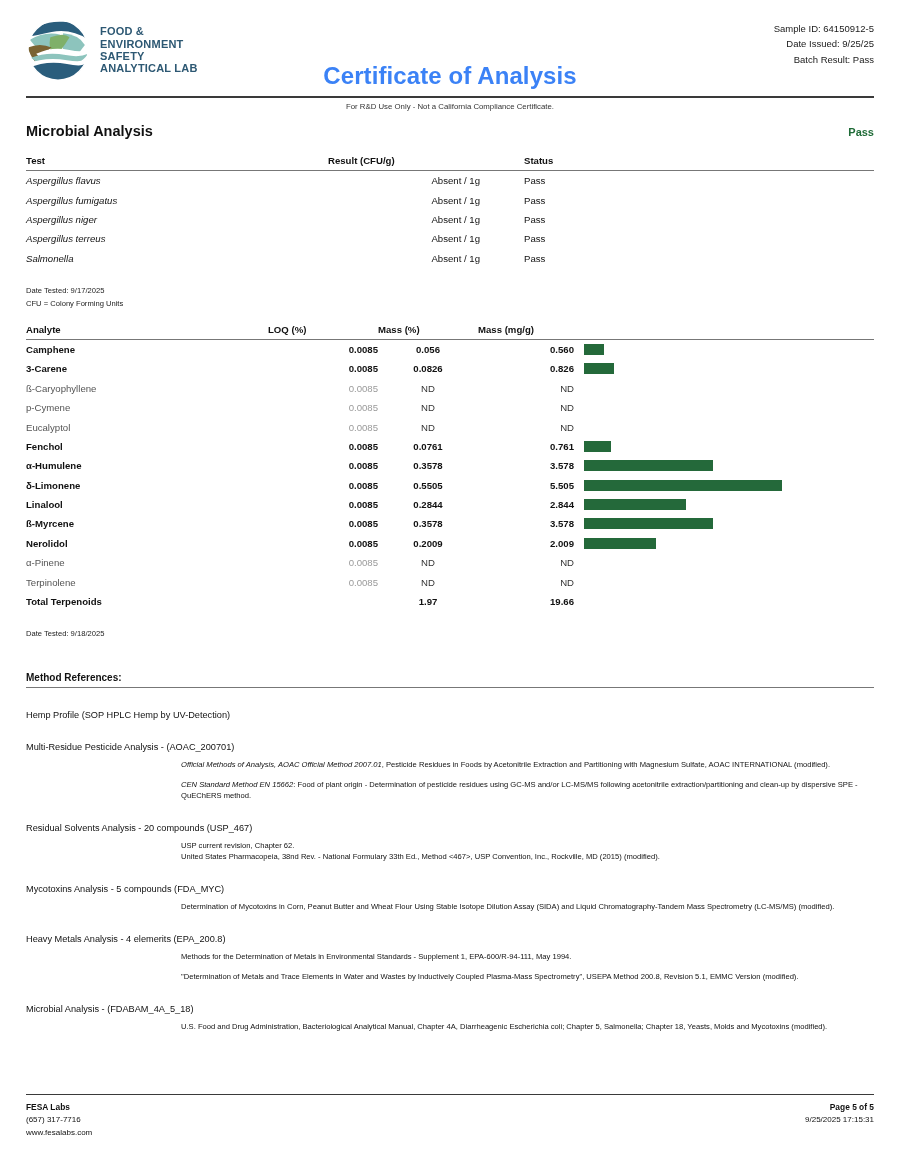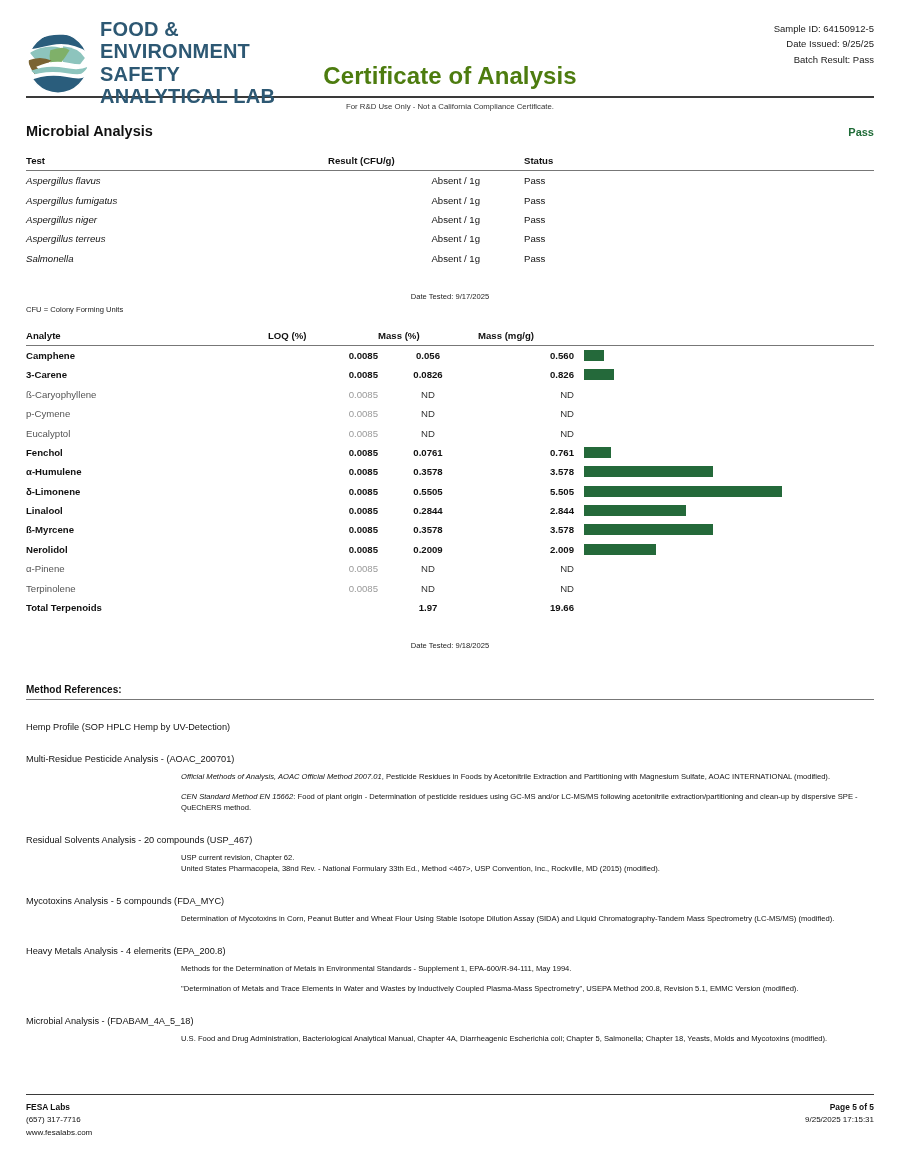--- a/index.html
+++ b/index.html
@@ -11,26 +11,26 @@
     color:#111;
     position:relative;
     overflow:hidden;
   }
   .page { width:900px; height:1165px; padding:0 26px; position:relative; }
 
   
   .header { display:flex; align-items:flex-start; justify-content:space-between; padding-top:18px; position:relative; height:92px; }
   .brand { display:flex; align-items:center; gap:10px; }
   .logo-mark { width:64px; height:64px; flex:0 0 64px; }
-  .logo-text { font-size:20px; line-height:1.12; font-weight:bold; color:#2d5873; letter-spacing:.2px; }
+  .logo-text { font-size:11px; line-height:1.12; font-weight:bold; color:#2d5873; letter-spacing:.2px; }
   .logo-text div { white-space:nowrap; }
 
   .doc-title {
     position:absolute; left:0; right:0; top:62px;
-    text-align:center; font-size:24px; font-weight:bold; color:#4d7c0f;
+    text-align:center; font-size:24px; font-weight:bold; color:#3b82f6;
     letter-spacing:.1px; pointer-events:none;
   }
   .sample-meta { text-align:right; font-size:9.5px; line-height:1.62; color:#1a1a1a; padding-top:3px; }
 
   .rule-thick { border-top:2px solid #3a3a3a; margin-top:4px; }
   .subtitle { text-align:center; font-size:7.8px; color:#333; padding:4px 0 0 0; }
 
   
   .section-head { display:flex; align-items:baseline; justify-content:space-between; margin-top:12px; }
   .section-title { font-size:14.5px; font-weight:bold; color:#111; }
@@ -48,21 +48,21 @@
   
   .mb-test   { width:auto; }
   .mb-result { width:170px; text-align:right; padding-right:18px !important; }
   .mb-status { width:160px; text-align:left; padding-left:26px !important; }
   .mb-pad    { width:216px; }
   td.mb-result, th.mb-result { text-align:right; }
   td.mb-status, th.mb-status { text-align:left; }
   .sp-name { font-style:italic; }
 
   .note { font-size:7.6px; color:#222; margin-top:4px; }
-  .note.first { margin-top:24px;text-align:center; }
+  .note.first { margin-top:18px; }
 
   
   .tp-analyte { width:auto; }
   .tp-loq  { width:110px; text-align:right; }
   .tp-mp   { width:100px; text-align:center; }
   .tp-mg   { width:100px; text-align:right; padding-right:4px !important; }
   .tp-bar  { width:296px; padding-left:6px !important; }
   tr.detected td { font-weight:bold; color:#111; }
   tr.nd td.tp-analyte, tr.nd td.tp-loq, tr.nd td.tp-mp, tr.nd td.tp-mg { color:#8d8d8d; font-weight:normal; }
   tr.nd td.tp-mp, tr.nd td.tp-mg { color:#333; }

